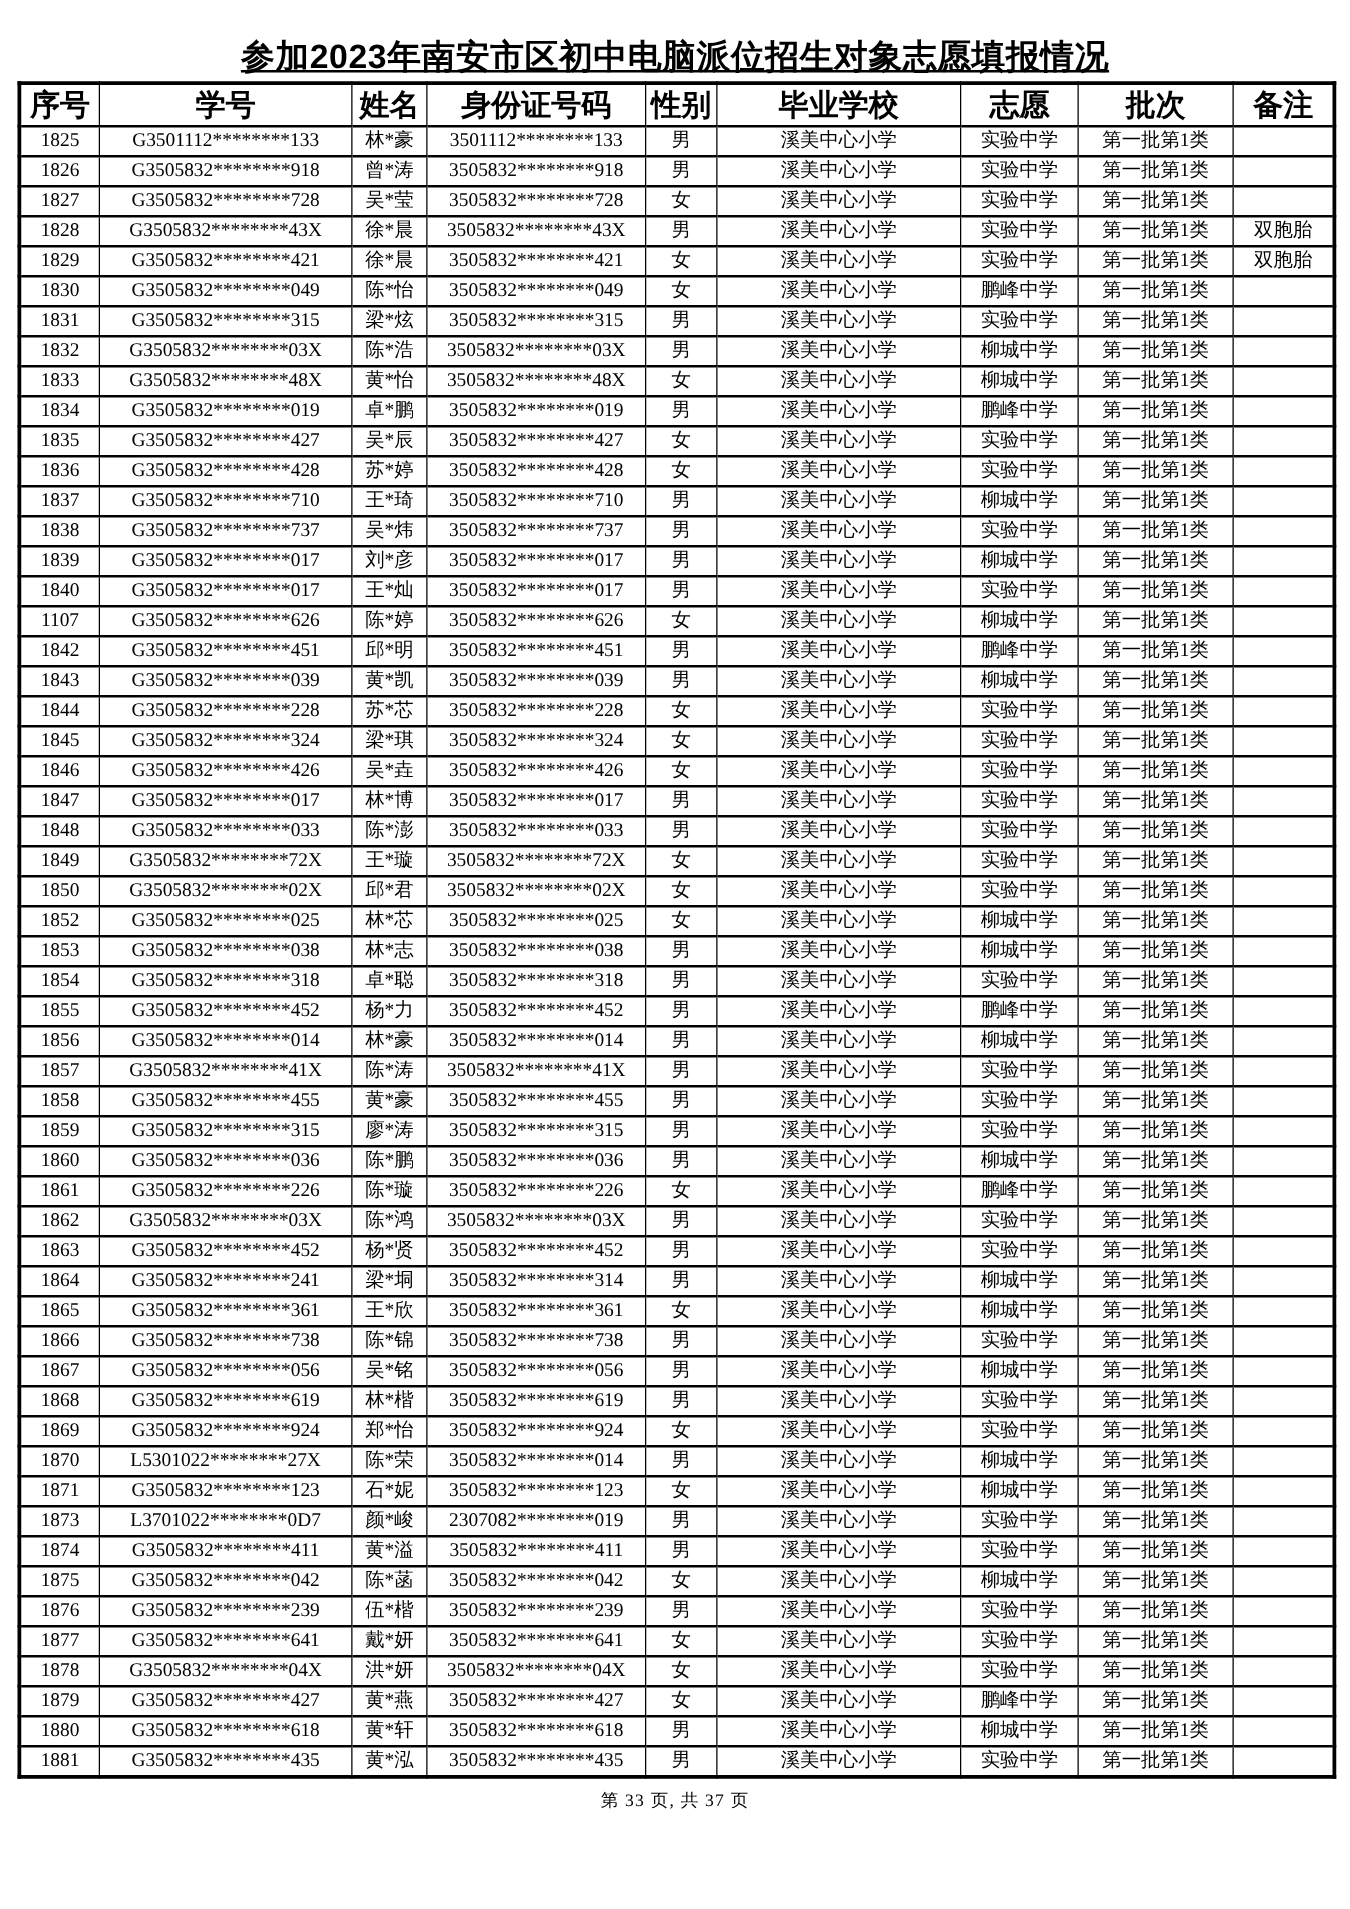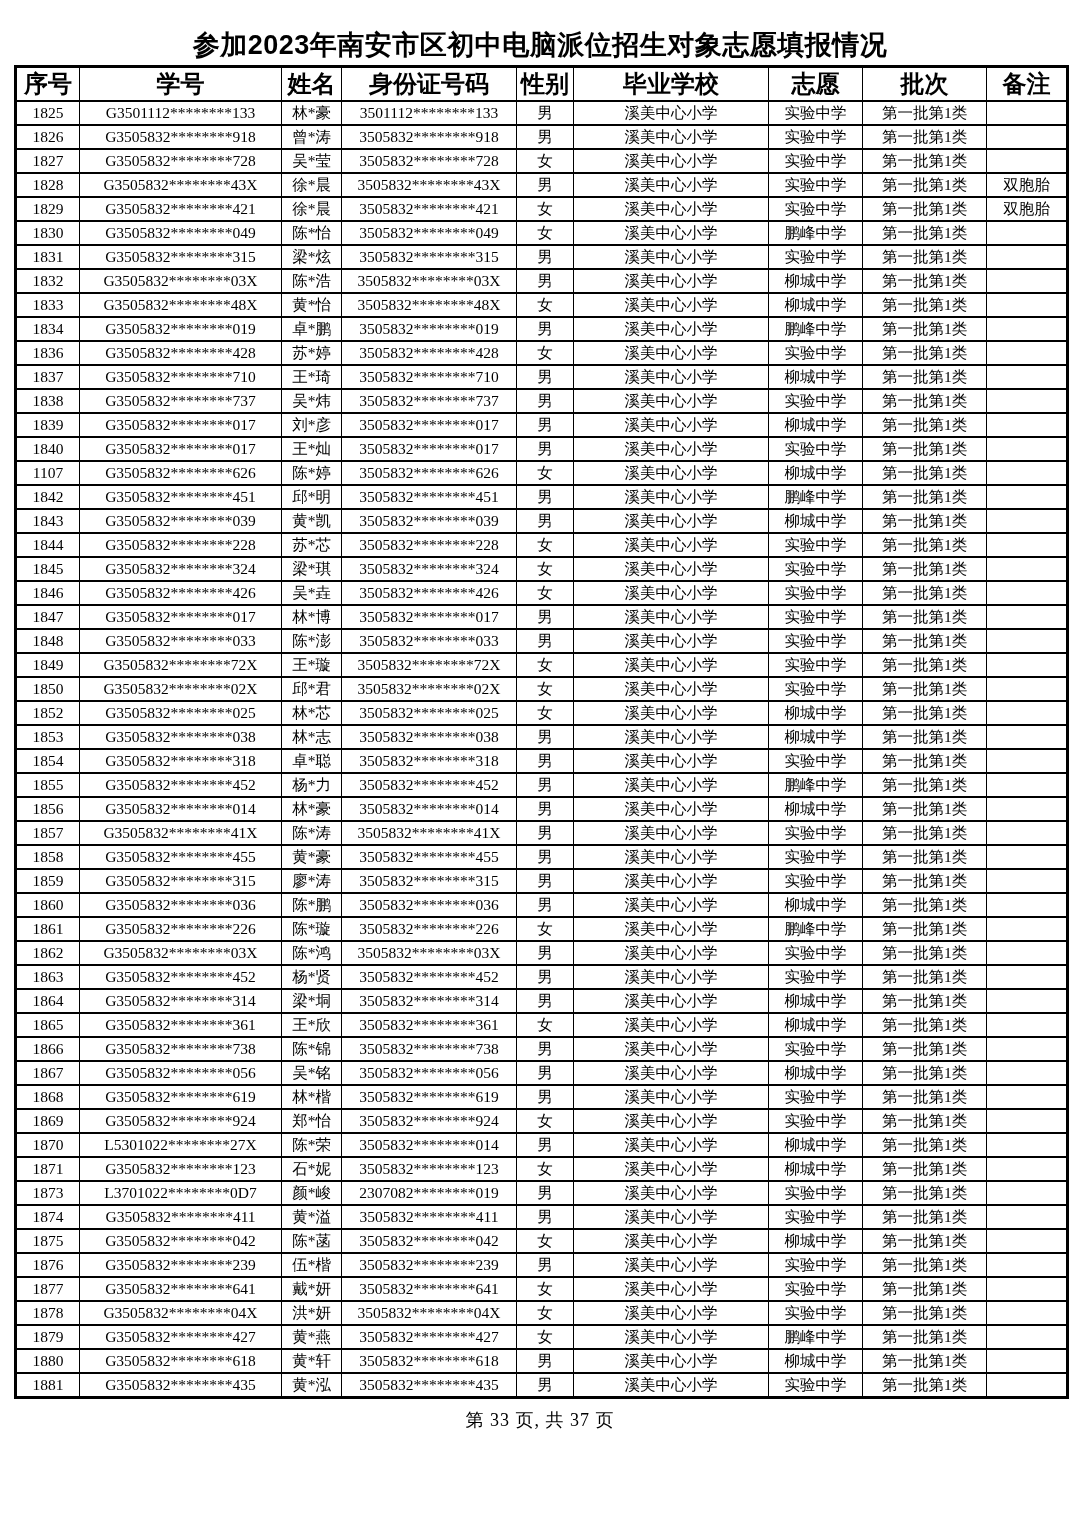--- a/index.html
+++ b/index.html
@@ -15,20 +15,21 @@
     overflow: hidden;
   }
   .page-title {
     font-family: "Liberation Sans", "DejaVu Sans", sans-serif;
     font-weight: 700;
     font-size: 27px;
     line-height: 30px;
     text-align: center;
     margin: 30px 0 5px 0;
     letter-spacing: 0.5px;
+    text-decoration: underline;
   }
   table.roster {
     border-collapse: collapse;
     table-layout: fixed;
     width: 1052px;
     margin-left: 14px;
     border: 3px solid #000;
   }
   table.roster th,
   table.roster td {
@@ -58,21 +59,21 @@
   .col-sid      { width: 202px; }
   .col-name     { width: 60px; }
   .col-idcard   { width: 175px; }
   .col-gender   { width: 57px; }
   .col-school   { width: 195px; }
   .col-choice   { width: 94px; }
   .col-batch    { width: 124px; }
   .col-remark   { width: 81px; }
   .page-footer {
     text-align: center;
-    font-size: 18px;
+    font-size: 14px;
     margin-top: 9px;
     letter-spacing: 1px;
     font-family: "Liberation Serif", "DejaVu Serif", serif;
   }
 </style>
 </head>
 <body>
 
 <div class="page-title">参加2023年南安市区初中电脑派位招生对象志愿填报情况</div>
 
@@ -206,20 +207,31 @@
         <td>G3505832********019</td>
         <td>卓*鹏</td>
         <td>3505832********019</td>
         <td>男</td>
         <td>溪美中心小学</td>
         <td>鹏峰中学</td>
         <td>第一批第1类</td>
         <td></td>
       </tr>
       <tr>
+        <td>1835</td>
+        <td>G3505832********427</td>
+        <td>吴*辰</td>
+        <td>3505832********427</td>
+        <td>女</td>
+        <td>溪美中心小学</td>
+        <td>实验中学</td>
+        <td>第一批第1类</td>
+        <td></td>
+      </tr>
+      <tr>
         <td>1836</td>
         <td>G3505832********428</td>
         <td>苏*婷</td>
         <td>3505832********428</td>
         <td>女</td>
         <td>溪美中心小学</td>
         <td>实验中学</td>
         <td>第一批第1类</td>
         <td></td>
       </tr>
@@ -504,21 +516,21 @@
         <td>杨*贤</td>
         <td>3505832********452</td>
         <td>男</td>
         <td>溪美中心小学</td>
         <td>实验中学</td>
         <td>第一批第1类</td>
         <td></td>
       </tr>
       <tr>
         <td>1864</td>
-        <td>G3505832********314</td>
+        <td>G3505832********241</td>
         <td>梁*垌</td>
         <td>3505832********314</td>
         <td>男</td>
         <td>溪美中心小学</td>
         <td>柳城中学</td>
         <td>第一批第1类</td>
         <td></td>
       </tr>
       <tr>
         <td>1865</td>

